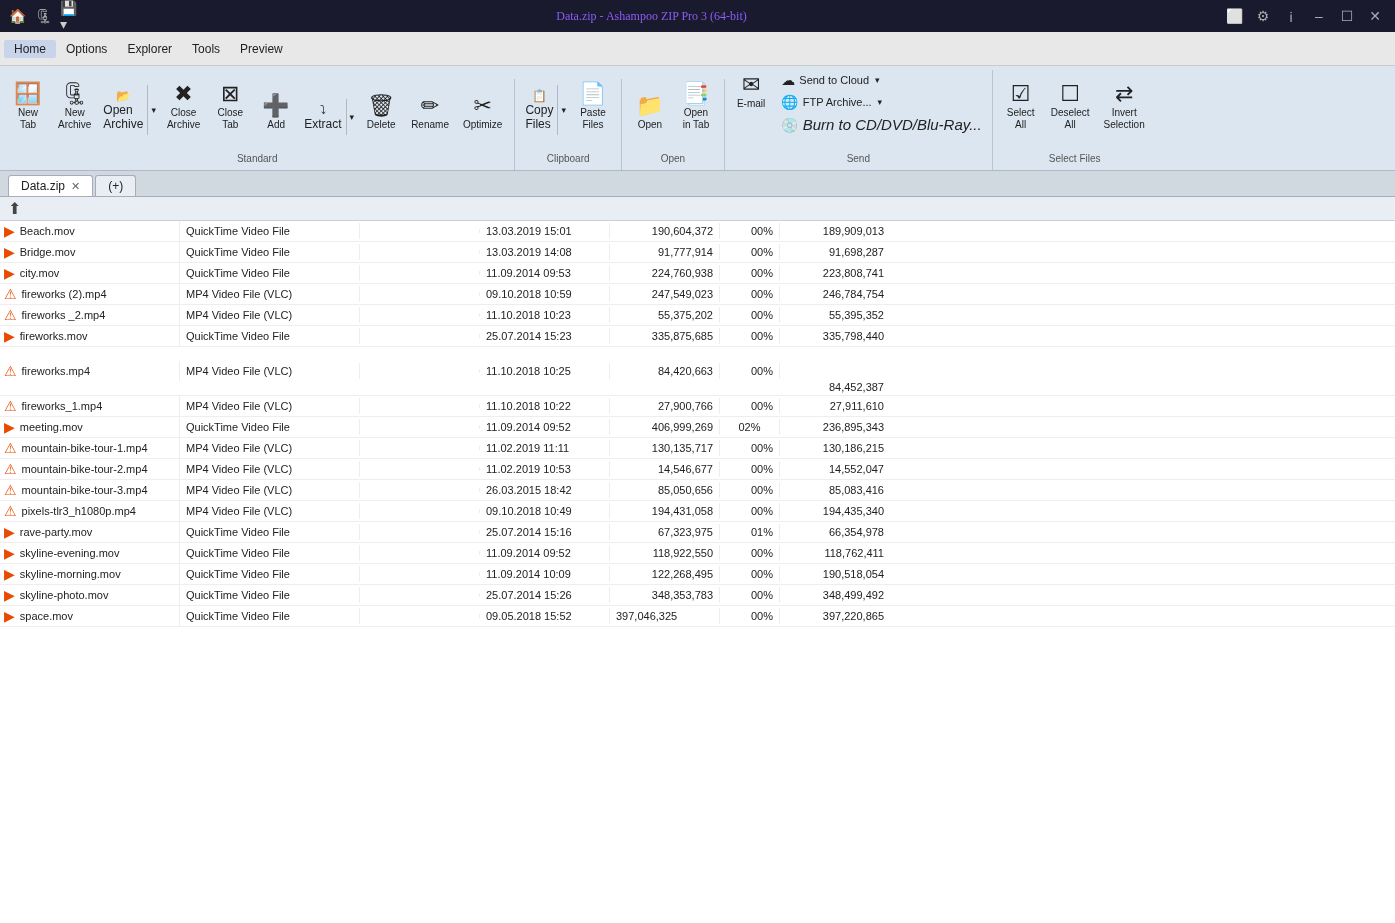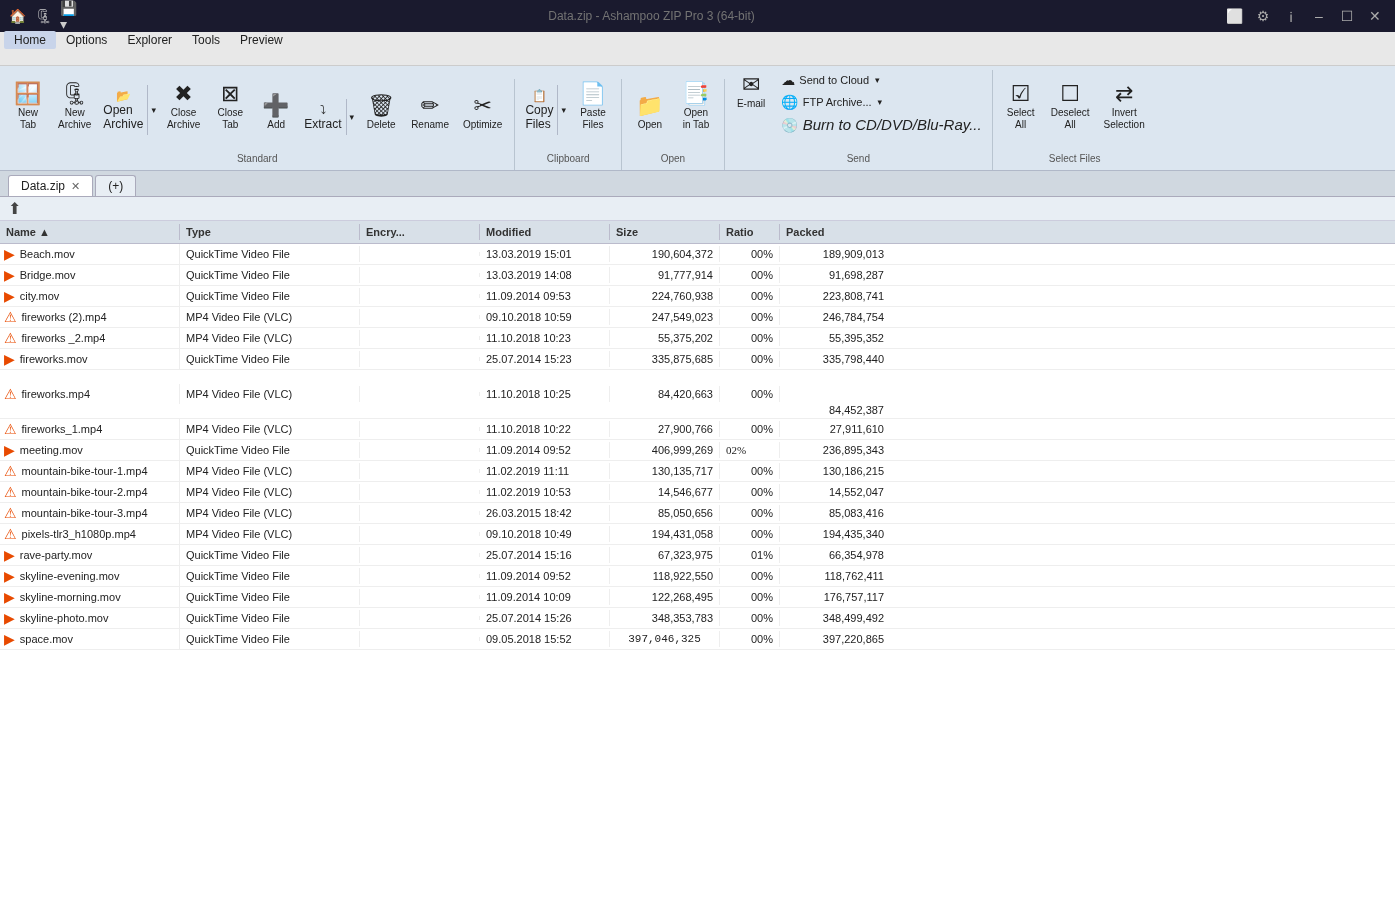--- a/index.html
+++ b/index.html
@@ -11,32 +11,32 @@
       color: #fff;
       height: 32px;
       display: flex;
       align-items: center;
       padding: 0 8px;
       justify-content: space-between;
     }
     .titlebar-left { display: flex; align-items: center; gap: 8px; }
     .titlebar-icons { display: flex; gap: 6px; }
     .titlebar-icon { width: 20px; height: 20px; display: flex; align-items: center; justify-content: center; color: #ccc; font-size: 14px; cursor: pointer; }
-    .titlebar-title { font-size: 12px; color: #737373; }
+    .titlebar-title { font-size: 12px; color: #8b5cf6; font-family: Liberation Serif, serif; }
     .titlebar-controls { display: flex; gap: 4px; }
     .titlebar-ctrl { width: 24px; height: 24px; display: flex; align-items: center; justify-content: center; color: #aaa; font-size: 14px; cursor: pointer; }
 
     
     .menubar {
       background: #e8e8e8;
       height: 34px;
       display: flex;
-      align-items: flex-end;
+      align-items: center;
       border-bottom: 1px solid #ccc;
-      padding: 16px 4px;
+      padding: 0 4px;
     }
     .menu-item {
       padding: 2px 10px;
       cursor: pointer;
       font-size: 12px;
       border-radius: 2px;
     }
     .menu-item:hover, .menu-item.active { background: #d0d8e8; }
     .menu-item.active { background: #c8d4ea; font-weight: 500; }
 
@@ -381,44 +381,20 @@
   </div>
 </div>
 
 <div class="upload-row">
   <span class="upload-arrow">⬆</span>
 </div>
 
 <div class="main-content">
   <div class="file-list-container">
 
-    <div class="file-list-header">
-      <div class="col-header">
-        <span>Name</span>
-        <span>▲</span>
-      </div>
-      <div class="col-header">
-        <span>Type</span>
-      </div>
-      <div class="col-header">
-        <span>Encry...</span>
-      </div>
-      <div class="col-header">
-        <span>Modified</span>
-      </div>
-      <div class="col-header">
-        <span>Size</span>
-      </div>
-      <div class="col-header">
-        <span>Ratio</span>
-      </div>
-      <div class="col-header">
-        <span>Packed</span>
-      </div>
-    </div>
 
     <div id="file-rows">
         <div class="file-row">
       <div class="file-cell file-name-cell">
         <span class="file-icon" style="color:#e84a00;">▶</span>
         <span>Beach.mov</span>
       </div>
       <div class="file-cell">QuickTime Video File</div>
       <div class="file-cell"></div>
       <div class="file-cell">13.03.2019 15:01</div>
@@ -512,21 +488,21 @@
     </div>
         <div class="file-row">
       <div class="file-cell file-name-cell">
         <span class="file-icon" style="color:#e84a00;">▶</span>
         <span>meeting.mov</span>
       </div>
       <div class="file-cell">QuickTime Video File</div>
       <div class="file-cell"></div>
       <div class="file-cell">11.09.2014 09:52</div>
       <div class="file-cell" style="text-align:right;">406,999,269</div>
-      <div class="file-cell" style="text-align:left;font-family:Liberation Serif, serif;">02%</div>
+      <div class="file-cell" style="text-align:center;">02%</div>
       <div class="file-cell" style="text-align:right;">236,895,343</div>
     </div>
         <div class="file-row">
       <div class="file-cell file-name-cell">
         <span class="file-icon" style="color:#e84a00;">⚠</span>
         <span>mountain-bike-tour-1.mp4</span>
       </div>
       <div class="file-cell">MP4 Video File (VLC)</div>
       <div class="file-cell"></div>
       <div class="file-cell">11.02.2019 11:11</div>
@@ -597,21 +573,21 @@
         <div class="file-row">
       <div class="file-cell file-name-cell">
         <span class="file-icon" style="color:#e84a00;">▶</span>
         <span>skyline-morning.mov</span>
       </div>
       <div class="file-cell">QuickTime Video File</div>
       <div class="file-cell"></div>
       <div class="file-cell">11.09.2014 10:09</div>
       <div class="file-cell" style="text-align:right;">122,268,495</div>
       <div class="file-cell" style="text-align:right;">00%</div>
-      <div class="file-cell" style="text-align:right;">176,757,117</div>
+      <div class="file-cell" style="text-align:right;">190,518,054</div>
     </div>
         <div class="file-row">
       <div class="file-cell file-name-cell">
         <span class="file-icon" style="color:#e84a00;">▶</span>
         <span>skyline-photo.mov</span>
       </div>
       <div class="file-cell">QuickTime Video File</div>
       <div class="file-cell"></div>
       <div class="file-cell">25.07.2014 15:26</div>
       <div class="file-cell" style="text-align:right;">348,353,783</div>
@@ -619,19 +595,19 @@
       <div class="file-cell" style="text-align:right;">348,499,492</div>
     </div>
         <div class="file-row">
       <div class="file-cell file-name-cell">
         <span class="file-icon" style="color:#e84a00;">▶</span>
         <span>space.mov</span>
       </div>
       <div class="file-cell">QuickTime Video File</div>
       <div class="file-cell"></div>
       <div class="file-cell">09.05.2018 15:52</div>
-      <div class="file-cell" style="text-align:center;font-family:Liberation Mono, monospace;">397,046,325</div>
+      <div class="file-cell" style="text-align:left;">397,046,325</div>
       <div class="file-cell" style="text-align:right;">00%</div>
       <div class="file-cell" style="text-align:right;">397,220,865</div>
     </div>
       </div>
   </div>
 </div>
 
 </body></html>

